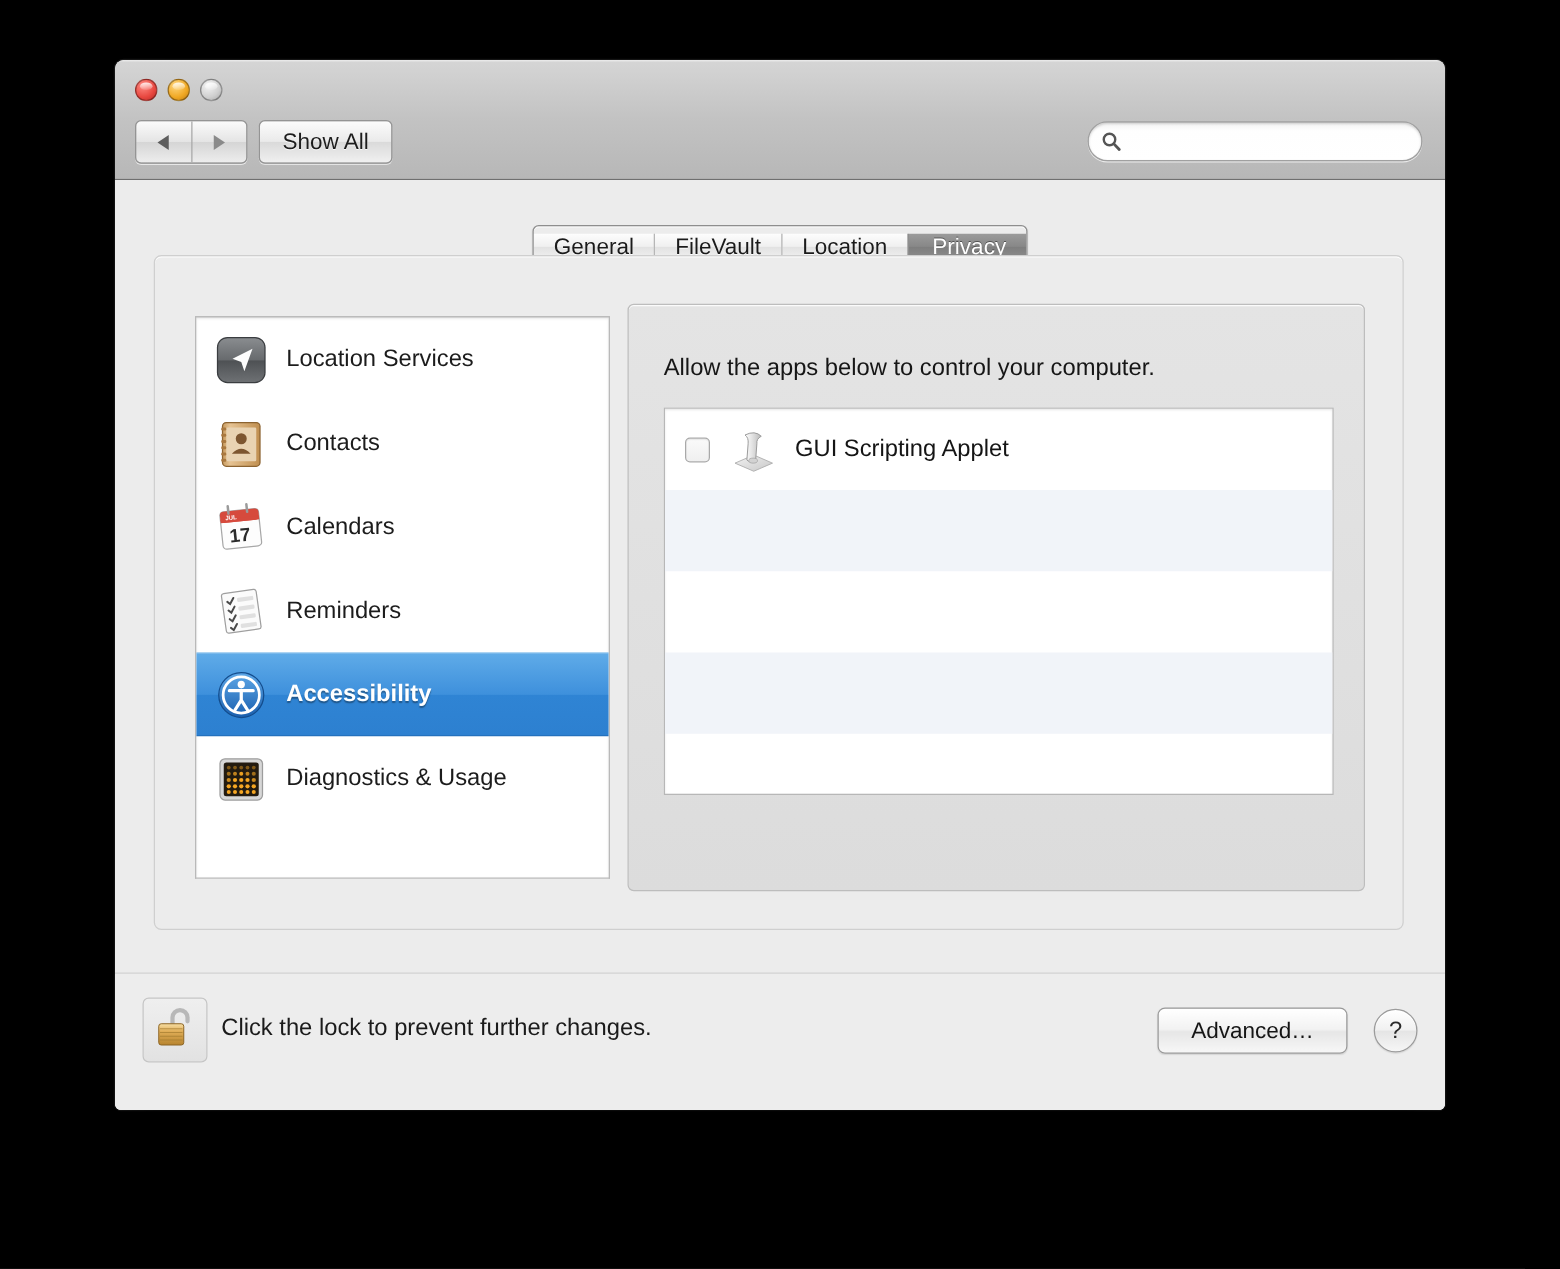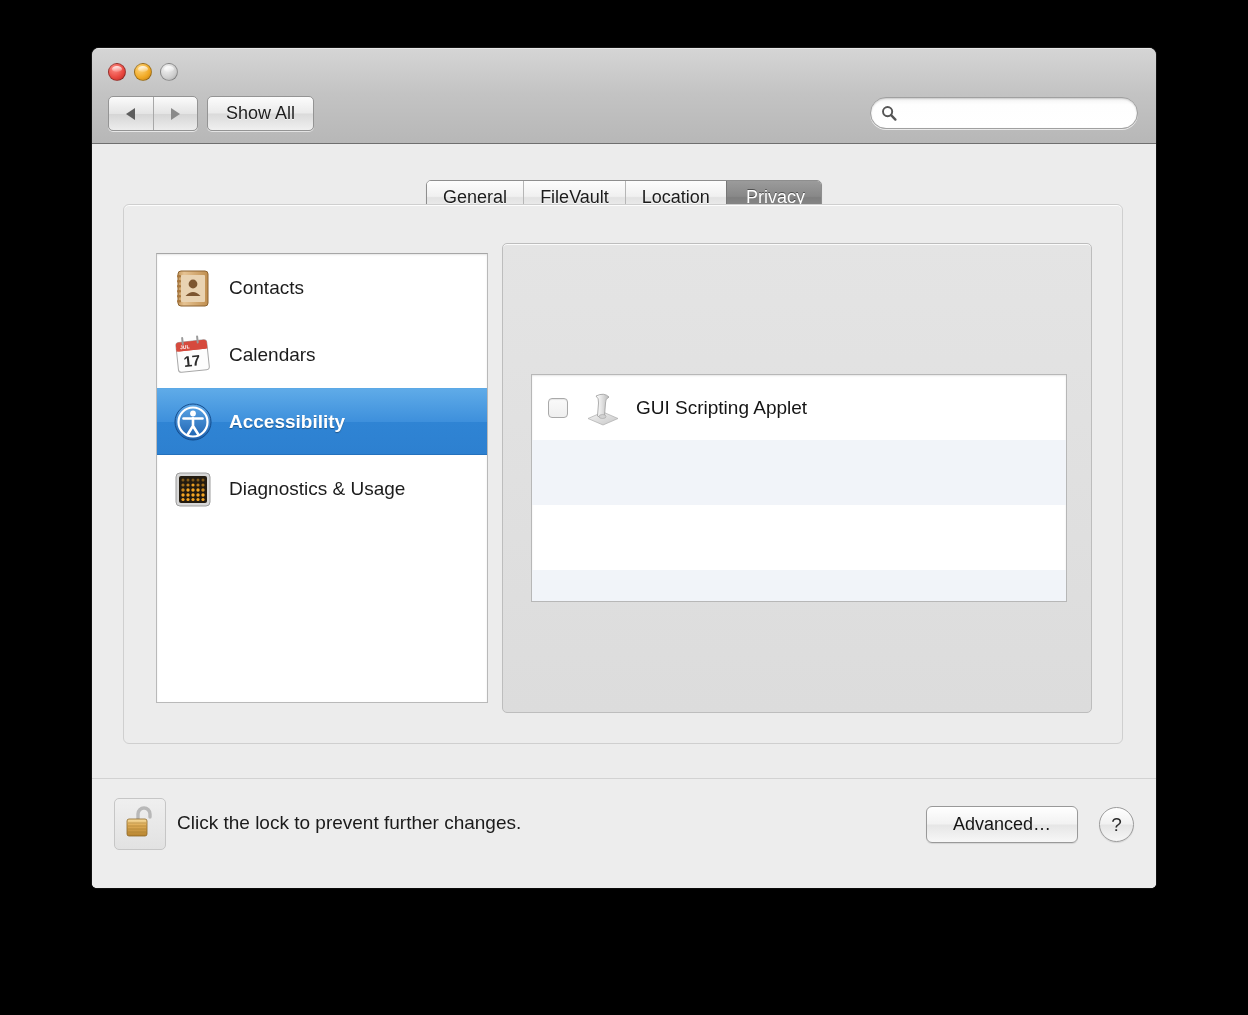--- a/index.html
+++ b/index.html
@@ -143,20 +143,21 @@
     display: flex;
     justify-content: center;
   }
   #tabs {
     display: flex;
     height: 34px;
     border: 1px solid #8e8e8e;
     border-radius: 5px;
     overflow: hidden;
     box-shadow: 0 1px 1px rgba(0,0,0,0.14), inset 0 1px 0 rgba(255,255,255,0.8);
+    align-items: center;
   }
   .tab {
     display: flex; align-items: center; justify-content: center;
     padding: 0 16px;
     font-size: 18px;
     color: #1b1b1b;
     text-shadow: 0 1px 0 rgba(255,255,255,0.8);
     background: linear-gradient(to bottom, #fdfdfd 0%, #f0f0f0 48%, #e2e2e2 52%, #f3f3f3 100%);
     cursor: default;
   }
@@ -227,26 +228,25 @@
   }
   #allow-label {
     position: absolute;
     left: 28px; top: 40px;
     font-size: 19px;
     color: #161616;
   }
   #apps-list {
     position: absolute;
     left: 28px; top: 82px;
-    width: 536px; height: 228px;
+    width: 536px; height: 310px;
     background: #ffffff;
     border: 1px solid #b7b7b7;
     box-shadow: inset 0 1px 2px rgba(0,0,0,0.10);
     overflow: hidden;
-    margin-top: 48px;
   }
   .app-row {
     height: 65px;
     display: flex;
     align-items: center;
     padding-left: 16px;
   }
   .app-row.alt { background: #f1f4f9; }
   .app-check {
     width: 20px; height: 20px; flex: 0 0 auto;
@@ -362,20 +362,37 @@
         <div class="tab selected">
           <span>Privacy</span>
         </div>
       </div>
     </div>
 
     <div id="content-panel">
 
       <div id="sidebar">
 
+        <div class="side-item">
+          <span class="side-icon">
+            <svg width="44" height="44" viewBox="0 0 44 44">
+              <defs>
+                <linearGradient id="locg" x1="0" y1="0" x2="0" y2="1">
+                  <stop offset="0" stop-color="#8a8d90"></stop>
+                  <stop offset="0.5" stop-color="#676a6d"></stop>
+                  <stop offset="0.52" stop-color="#4e5154"></stop>
+                  <stop offset="1" stop-color="#6e7174"></stop>
+                </linearGradient>
+              </defs>
+              <rect x="3" y="4" width="38" height="36" rx="8" fill="url(#locg)" stroke="#3a3d40"></rect>
+              <path d="M31 13 L15 21 L22 23.5 L24.5 31 Z" fill="#fdfdfd"></path>
+            </svg>
+          </span>
+          <span class="label">Location Services</span>
+        </div>
 
         <div class="side-item">
           <span class="side-icon">
             <svg width="44" height="44" viewBox="0 0 44 44">
               <defs>
                 <linearGradient id="bkg" x1="0" y1="0" x2="1" y2="0">
                   <stop offset="0" stop-color="#c79a5e"></stop>
                   <stop offset="0.2" stop-color="#e6c393"></stop>
                   <stop offset="1" stop-color="#c08f50"></stop>
                 </linearGradient>
@@ -407,20 +424,42 @@
                 <text x="10" y="15" font-family="Liberation Sans, sans-serif" font-size="5" fill="#ffffff" font-weight="bold">JUL</text>
                 <text x="12" y="33" font-family="Liberation Sans, sans-serif" font-size="15" fill="#2b2b2b" font-weight="bold">17</text>
                 <rect x="12" y="3" width="2" height="8" rx="1" fill="#9b9b9b"></rect>
                 <rect x="27" y="3" width="2" height="8" rx="1" fill="#9b9b9b"></rect>
               </g>
             </svg>
           </span>
           <span class="label">Calendars</span>
         </div>
 
+        <div class="side-item">
+          <span class="side-icon">
+            <svg width="44" height="44" viewBox="0 0 44 44">
+              <g transform="rotate(-8 22 22)">
+                <rect x="8" y="6" width="28" height="32" rx="2" fill="#fbfbfb" stroke="#9f9f9f"></rect>
+                <g stroke="#4a4a4a" stroke-width="1.6" fill="none" stroke-linecap="round">
+                  <path d="M12 13 l2 2 l3.2 -4.4"></path>
+                  <path d="M12 20 l2 2 l3.2 -4.4"></path>
+                  <path d="M12 27 l2 2 l3.2 -4.4"></path>
+                  <path d="M12 34 l2 2 l3.2 -4.4"></path>
+                </g>
+                <g fill="#e0e0e0">
+                  <rect x="20" y="11" width="13" height="3.4" rx="1"></rect>
+                  <rect x="20" y="18" width="13" height="3.4" rx="1"></rect>
+                  <rect x="20" y="25" width="13" height="3.4" rx="1"></rect>
+                  <rect x="20" y="32" width="13" height="3.4" rx="1"></rect>
+                </g>
+              </g>
+            </svg>
+          </span>
+          <span class="label">Reminders</span>
+        </div>
 
         <div class="side-item selected">
           <span class="side-icon">
             <svg width="44" height="44" viewBox="0 0 44 44">
               <defs>
                 <linearGradient id="accg" x1="0" y1="0" x2="0" y2="1">
                   <stop offset="0" stop-color="#5ea8e8"></stop>
                   <stop offset="1" stop-color="#1a5fae"></stop>
                 </linearGradient>
               </defs>
@@ -466,20 +505,21 @@
                   <circle cx="27" cy="32.5" r="1.6"></circle>
                 <circle cx="32" cy="32.5" r="1.6"></circle>
               </g>
             </svg>
           </span>
           <span class="label">Diagnostics &amp; Usage</span>
         </div>
       </div>
 
       <div id="right-panel">
+        <div id="allow-label">Allow the apps below to control your computer.</div>
 
         <div id="apps-list">
           <div class="app-row">
             <span class="app-check"></span>
             <span class="app-icon">
               <svg width="42" height="42" viewBox="0 0 42 42">
                 <defs>
                   <linearGradient id="plat" x1="0" y1="0" x2="1" y2="1">
                     <stop offset="0" stop-color="#f3f3f3"></stop>
                     <stop offset="1" stop-color="#c7c7c7"></stop>

